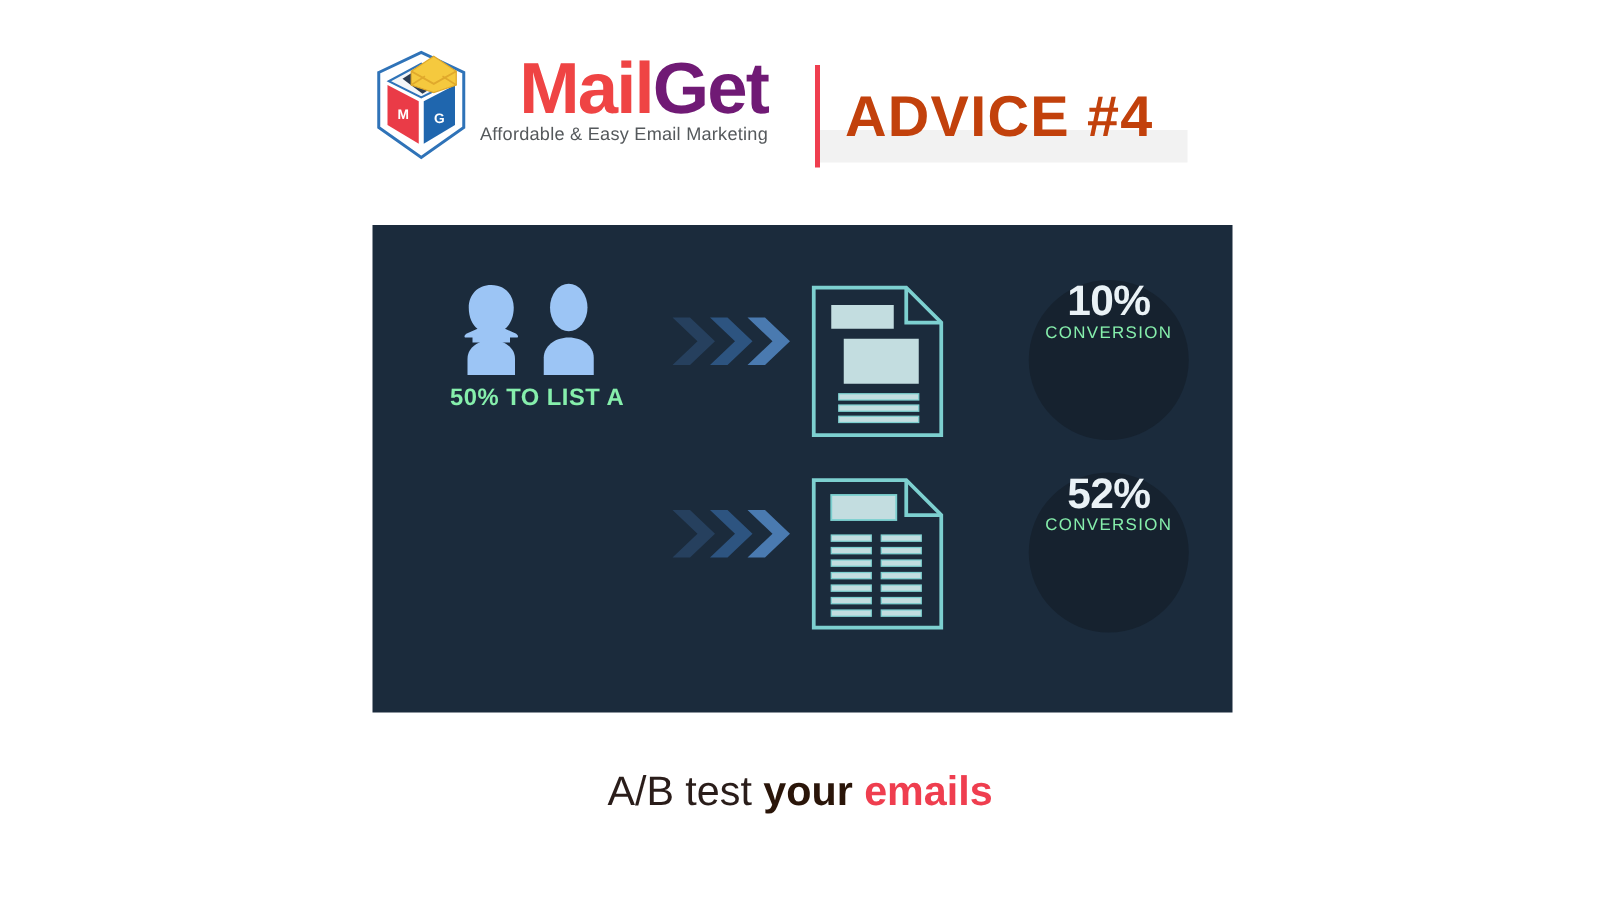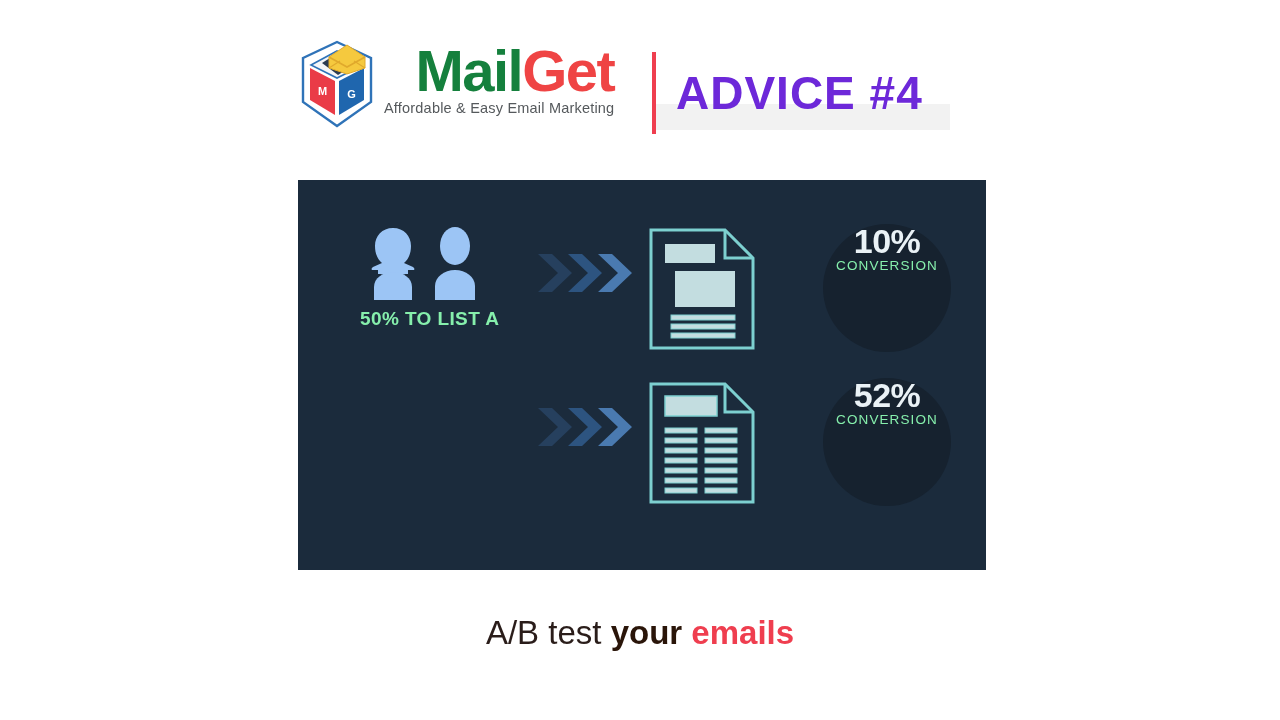--- a/index.html
+++ b/index.html
@@ -39,22 +39,22 @@
     align-items: flex-end;
     padding-top: 4px;
   }
   #wordmark {
     font-size: 58px;
     font-weight: bold;
     letter-spacing: -1.5px;
     line-height: 1.0;
     white-space: nowrap;
   }
-  #wordmark .w-mail { color: #15803d; margin-top: 45px; }
-  #wordmark .w-get  { color: #ef4444; }
+  #wordmark .w-mail { color: #ef4444; margin-top: 45px; }
+  #wordmark .w-get  { color: #701a75; }
   #tagline {
     font-size: 14.5px;
     color: #55595c;
     letter-spacing: 0.2px;
     white-space: nowrap;
   }
 
   #advice-sep {
     position: absolute;
     left: 652px; top: 52px;
@@ -65,21 +65,21 @@
     position: absolute;
     left: 656px; top: 104px;
     width: 294px; height: 26px;
     background: #f2f2f2;
   }
   #advice-title {
     position: absolute;
     left: 676px; top: 66px;
     font-size: 46px;
     font-weight: bold;
-    color: #6d28d9;
+    color: #c2410c;
     letter-spacing: 1px;
     white-space: nowrap;
   }
 
   
   #panel {
     position: absolute;
     left: 298px; top: 180px;
     width: 688px; height: 390px;
     background: #1b2b3c;

